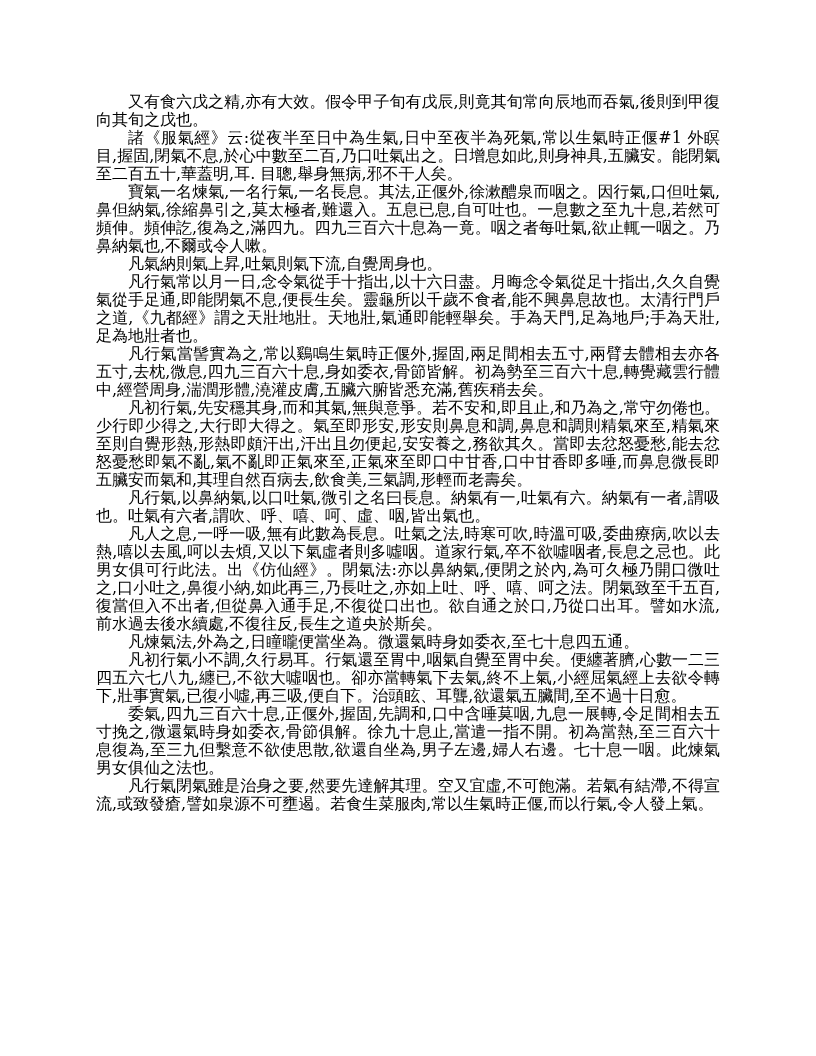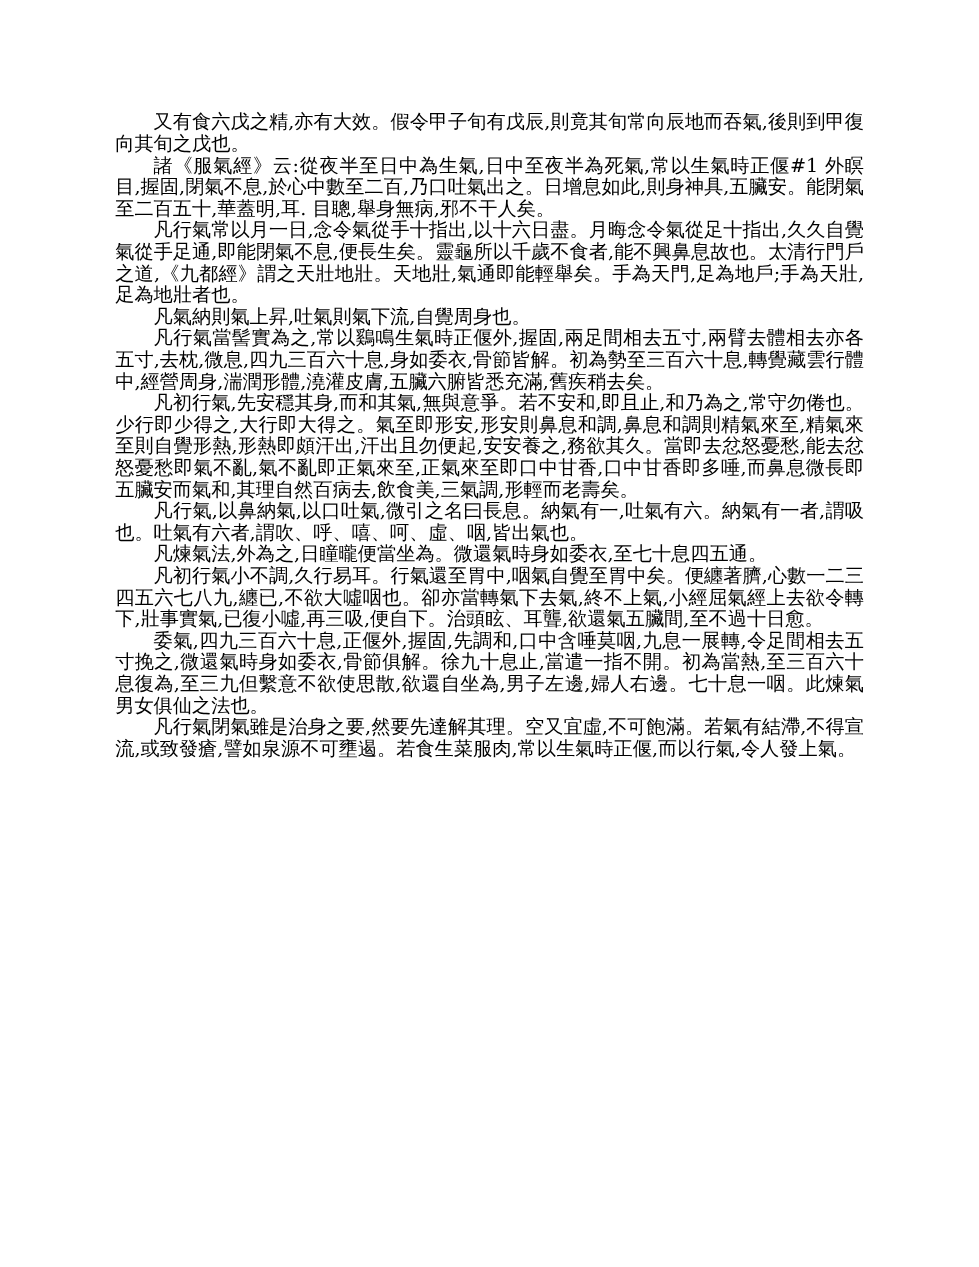--- a/index.html
+++ b/index.html
@@ -22,22 +22,24 @@
     text-align: justify;
     word-break: break-all;
   }
 </style>
 </head>
 <body>
 
 <div class="page">
   <p>又有食六戊之精,亦有大效。假令甲子旬有戊辰,則竟其旬常向辰地而吞氣,後則到甲復向其旬之戊也。</p>
   <p>諸《服氣經》云:從夜半至日中為生氣,日中至夜半為死氣,常以生氣時正偃#1 外瞑目,握固,閉氣不息,於心中數至二百,乃口吐氣出之。日增息如此,則身神具,五臟安。能閉氣至二百五十,華蓋明,耳. 目聰,舉身無病,邪不干人矣。</p>
+  <p>寶氣一名煉氣,一名行氣,一名長息。其法,正偃外,徐漱醴泉而咽之。因行氣,口但吐氣,鼻但納氣,徐縮鼻引之,莫太極者,難還入。五息已息,自可吐也。一息數之至九十息,若然可頻伸。頻伸訖,復為之,滿四九。四九三百六十息為一竟。咽之者每吐氣,欲止輒一咽之。乃鼻納氣也,不爾或令人嗽。</p>
+  <p>凡氣納則氣上昇,吐氣則氣下流,自覺周身也。</p>
   <p>凡行氣常以月一日,念令氣從手十指出,以十六日盡。月晦念令氣從足十指出,久久自覺氣從手足通,即能閉氣不息,便長生矣。靈龜所以千歲不食者,能不興鼻息故也。太清行門戶之道,《九都經》謂之天壯地壯。天地壯,氣通即能輕舉矣。手為天門,足為地戶;手為天壯,足為地壯者也。</p>
-  <p>凡氣納則氣上昇,吐氣則氣下流,自覺周身也。</p>
   <p>凡行氣當髻實為之,常以鷄鳴生氣時正偃外,握固,兩足間相去五寸,兩臂去體相去亦各五寸,去枕,微息,四九三百六十息,身如委衣,骨節皆解。初為勢至三百六十息,轉覺藏雲行體中,經營周身,湍潤形體,澆灌皮膚,五臟六腑皆悉充滿,舊疾稍去矣。</p>
   <p>凡初行氣,先安穩其身,而和其氣,無與意爭。若不安和,即且止,和乃為之,常守勿倦也。少行即少得之,大行即大得之。氣至即形安,形安則鼻息和調,鼻息和調則精氣來至,精氣來至則自覺形熱,形熱即頗汗出,汗出且勿便起,安安養之,務欲其久。當即去忿怒憂愁,能去忿怒憂愁即氣不亂,氣不亂即正氣來至,正氣來至即口中甘香,口中甘香即多唾,而鼻息微長即五臟安而氣和,其理自然百病去,飲食美,三氣調,形輕而老壽矣。</p>
   <p>凡行氣,以鼻納氣,以口吐氣,微引之名曰長息。納氣有一,吐氣有六。納氣有一者,謂吸也。吐氣有六者,謂吹、呼、嘻、呵、虛、咽,皆出氣也。</p>
+  <p>凡人之息,一呼一吸,無有此數為長息。吐氣之法,時寒可吹,時溫可吸,委曲療病,吹以去熱,嘻以去風,呵以去煩,又以下氣虛者則多噓咽。道家行氣,卒不欲噓咽者,長息之忌也。此男女俱可行此法。出《仿仙經》。閉氣法:亦以鼻納氣,便閉之於內,為可久極乃開口微吐之,口小吐之,鼻復小納,如此再三,乃長吐之,亦如上吐、呼、嘻、呵之法。閉氣致至千五百,復當但入不出者,但從鼻入通手足,不復從口出也。欲自通之於口,乃從口出耳。譬如水流,前水過去後水續處,不復往反,長生之道央於斯矣。</p>
   <p>凡煉氣法,外為之,日瞳曨便當坐為。微還氣時身如委衣,至七十息四五通。</p>
   <p>凡初行氣小不調,久行易耳。行氣還至胃中,咽氣自覺至胃中矣。便纏著臍,心數一二三四五六七八九,纏已,不欲大噓咽也。卻亦當轉氣下去氣,終不上氣,小經屈氣經上去欲令轉下,壯事實氣,已復小噓,再三吸,便自下。治頭眩、耳聾,欲還氣五臟間,至不過十日愈。</p>
   <p>委氣,四九三百六十息,正偃外,握固,先調和,口中含唾莫咽,九息一展轉,令足間相去五寸挽之,微還氣時身如委衣,骨節俱解。徐九十息止,當遣一指不開。初為當熱,至三百六十息復為,至三九但繫意不欲使思散,欲還自坐為,男子左邊,婦人右邊。七十息一咽。此煉氣男女俱仙之法也。</p>
   <p>凡行氣閉氣雖是治身之要,然要先達解其理。空又宜虛,不可飽滿。若氣有結滯,不得宣流,或致發瘡,譬如泉源不可壅遏。若食生菜服肉,常以生氣時正偃,而以行氣,令人發上氣。</p>
 </div>
 
 </body></html>

